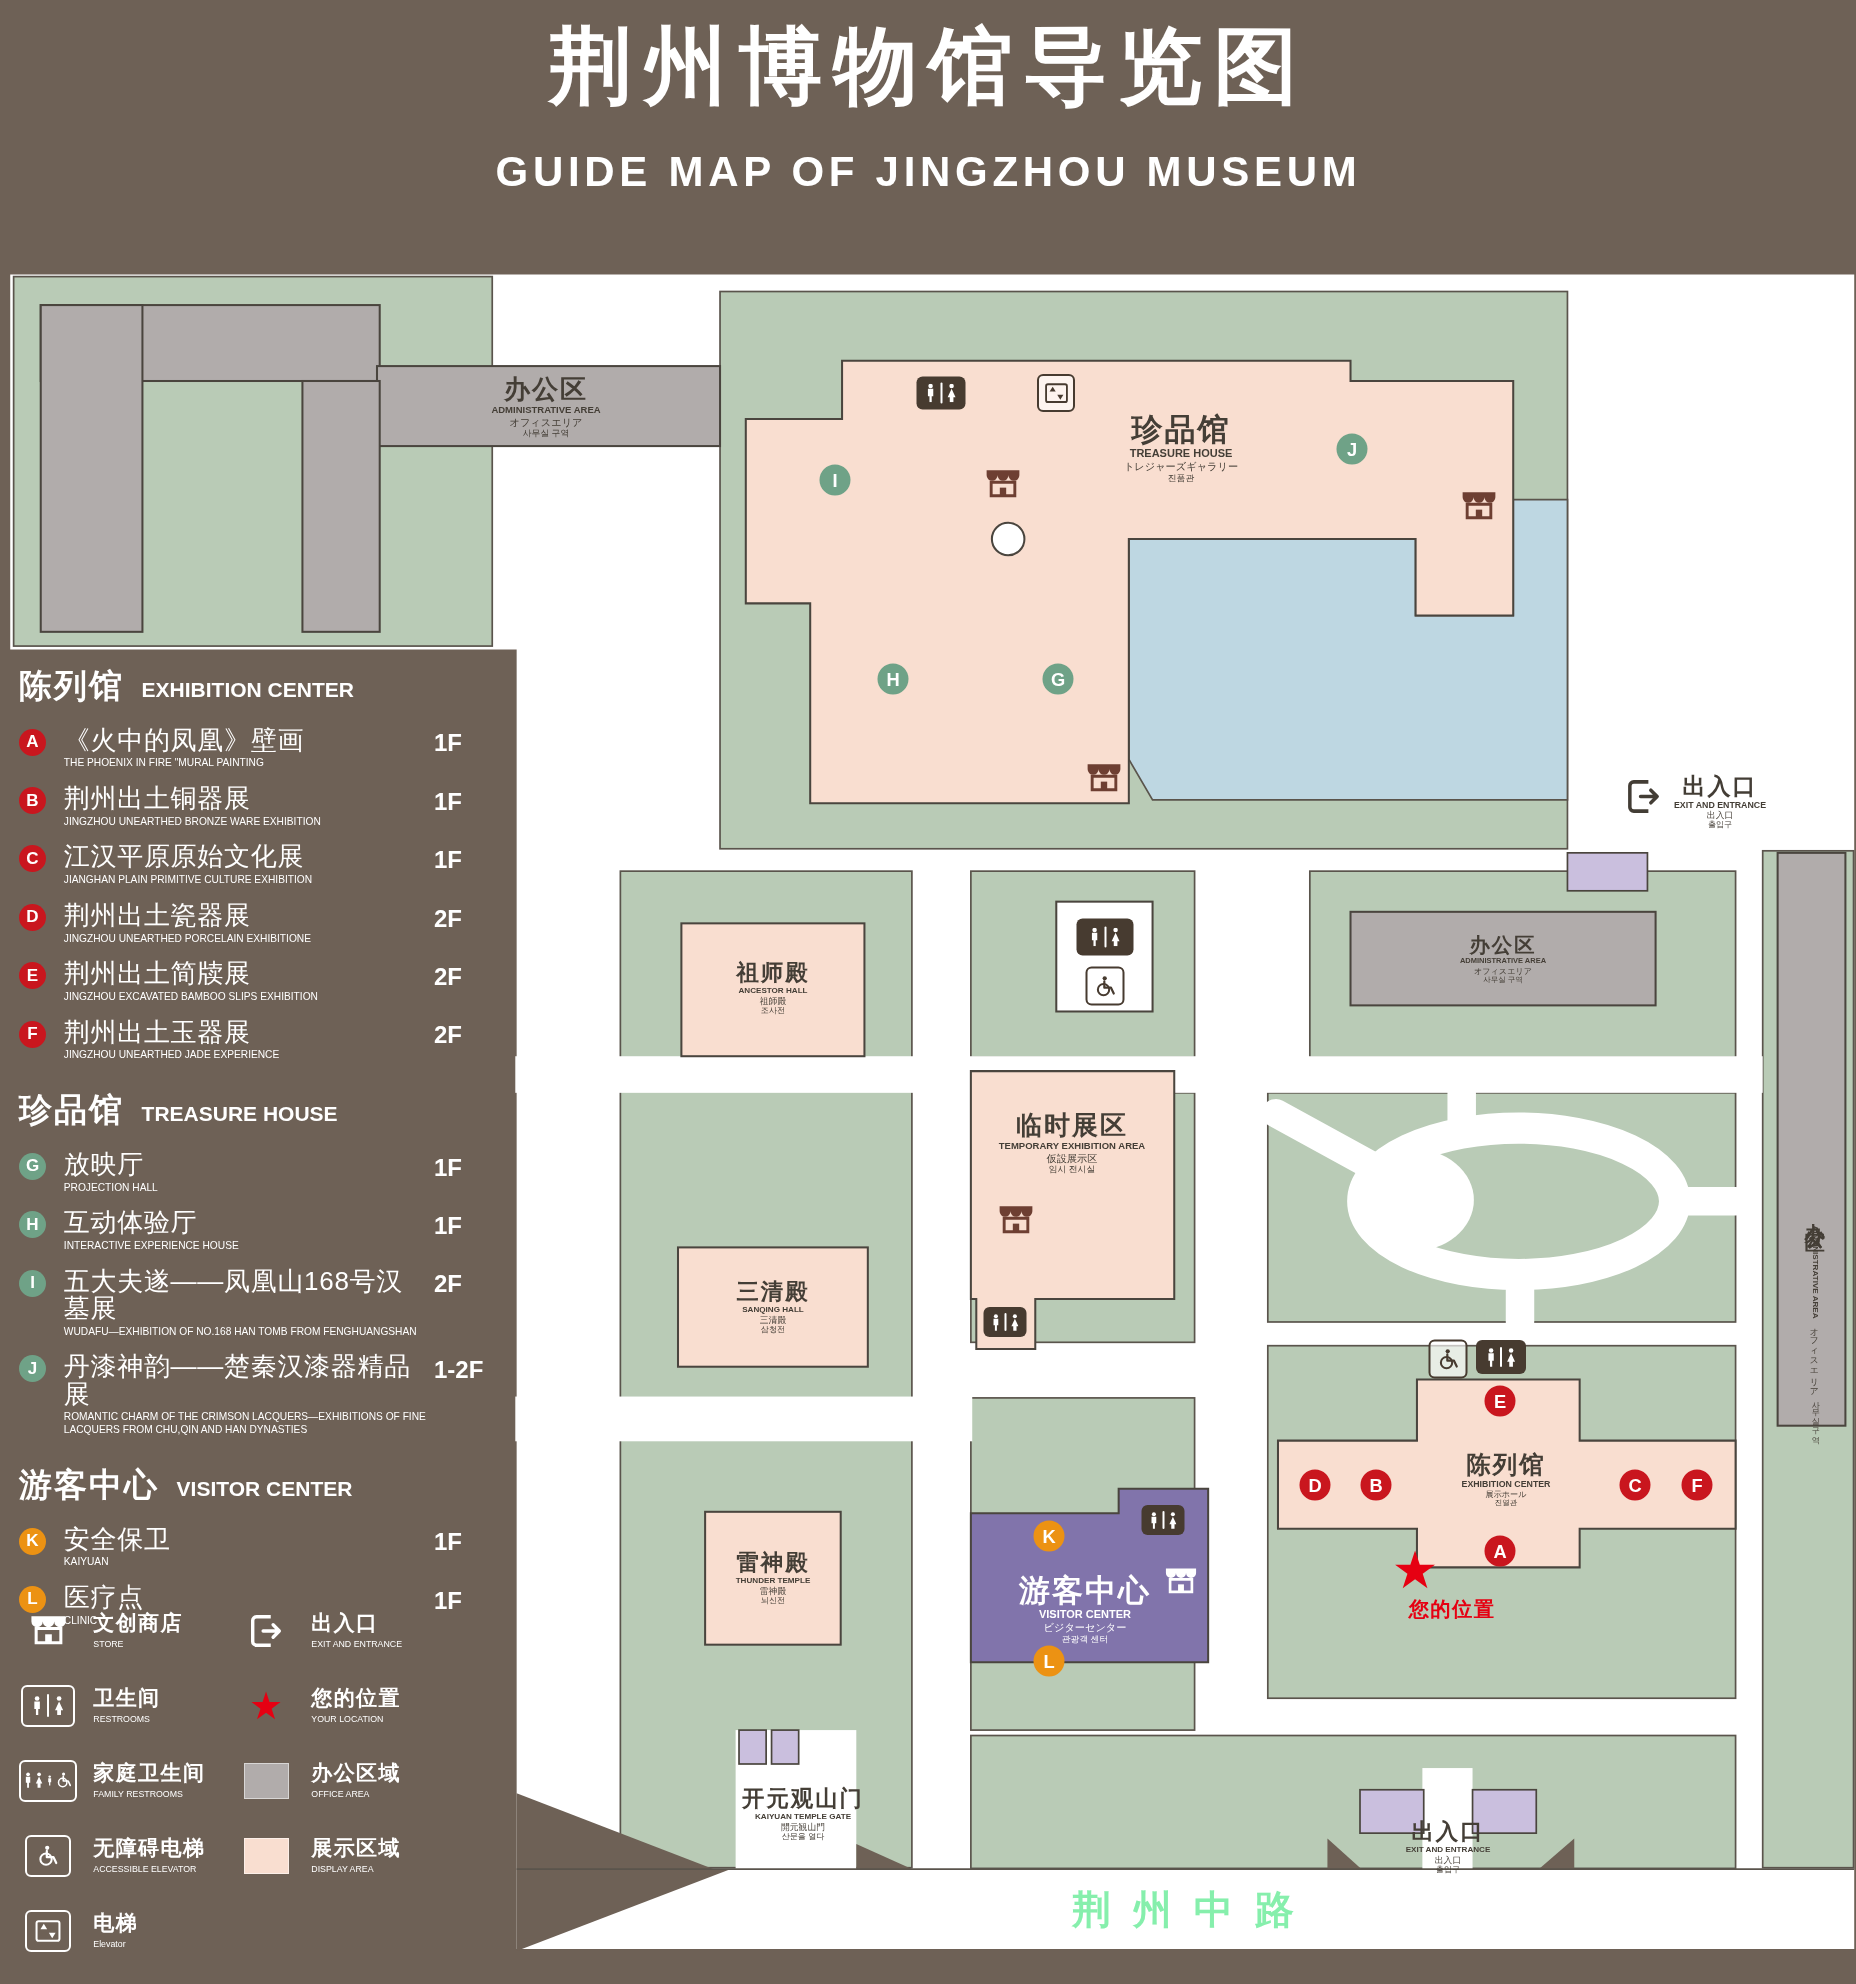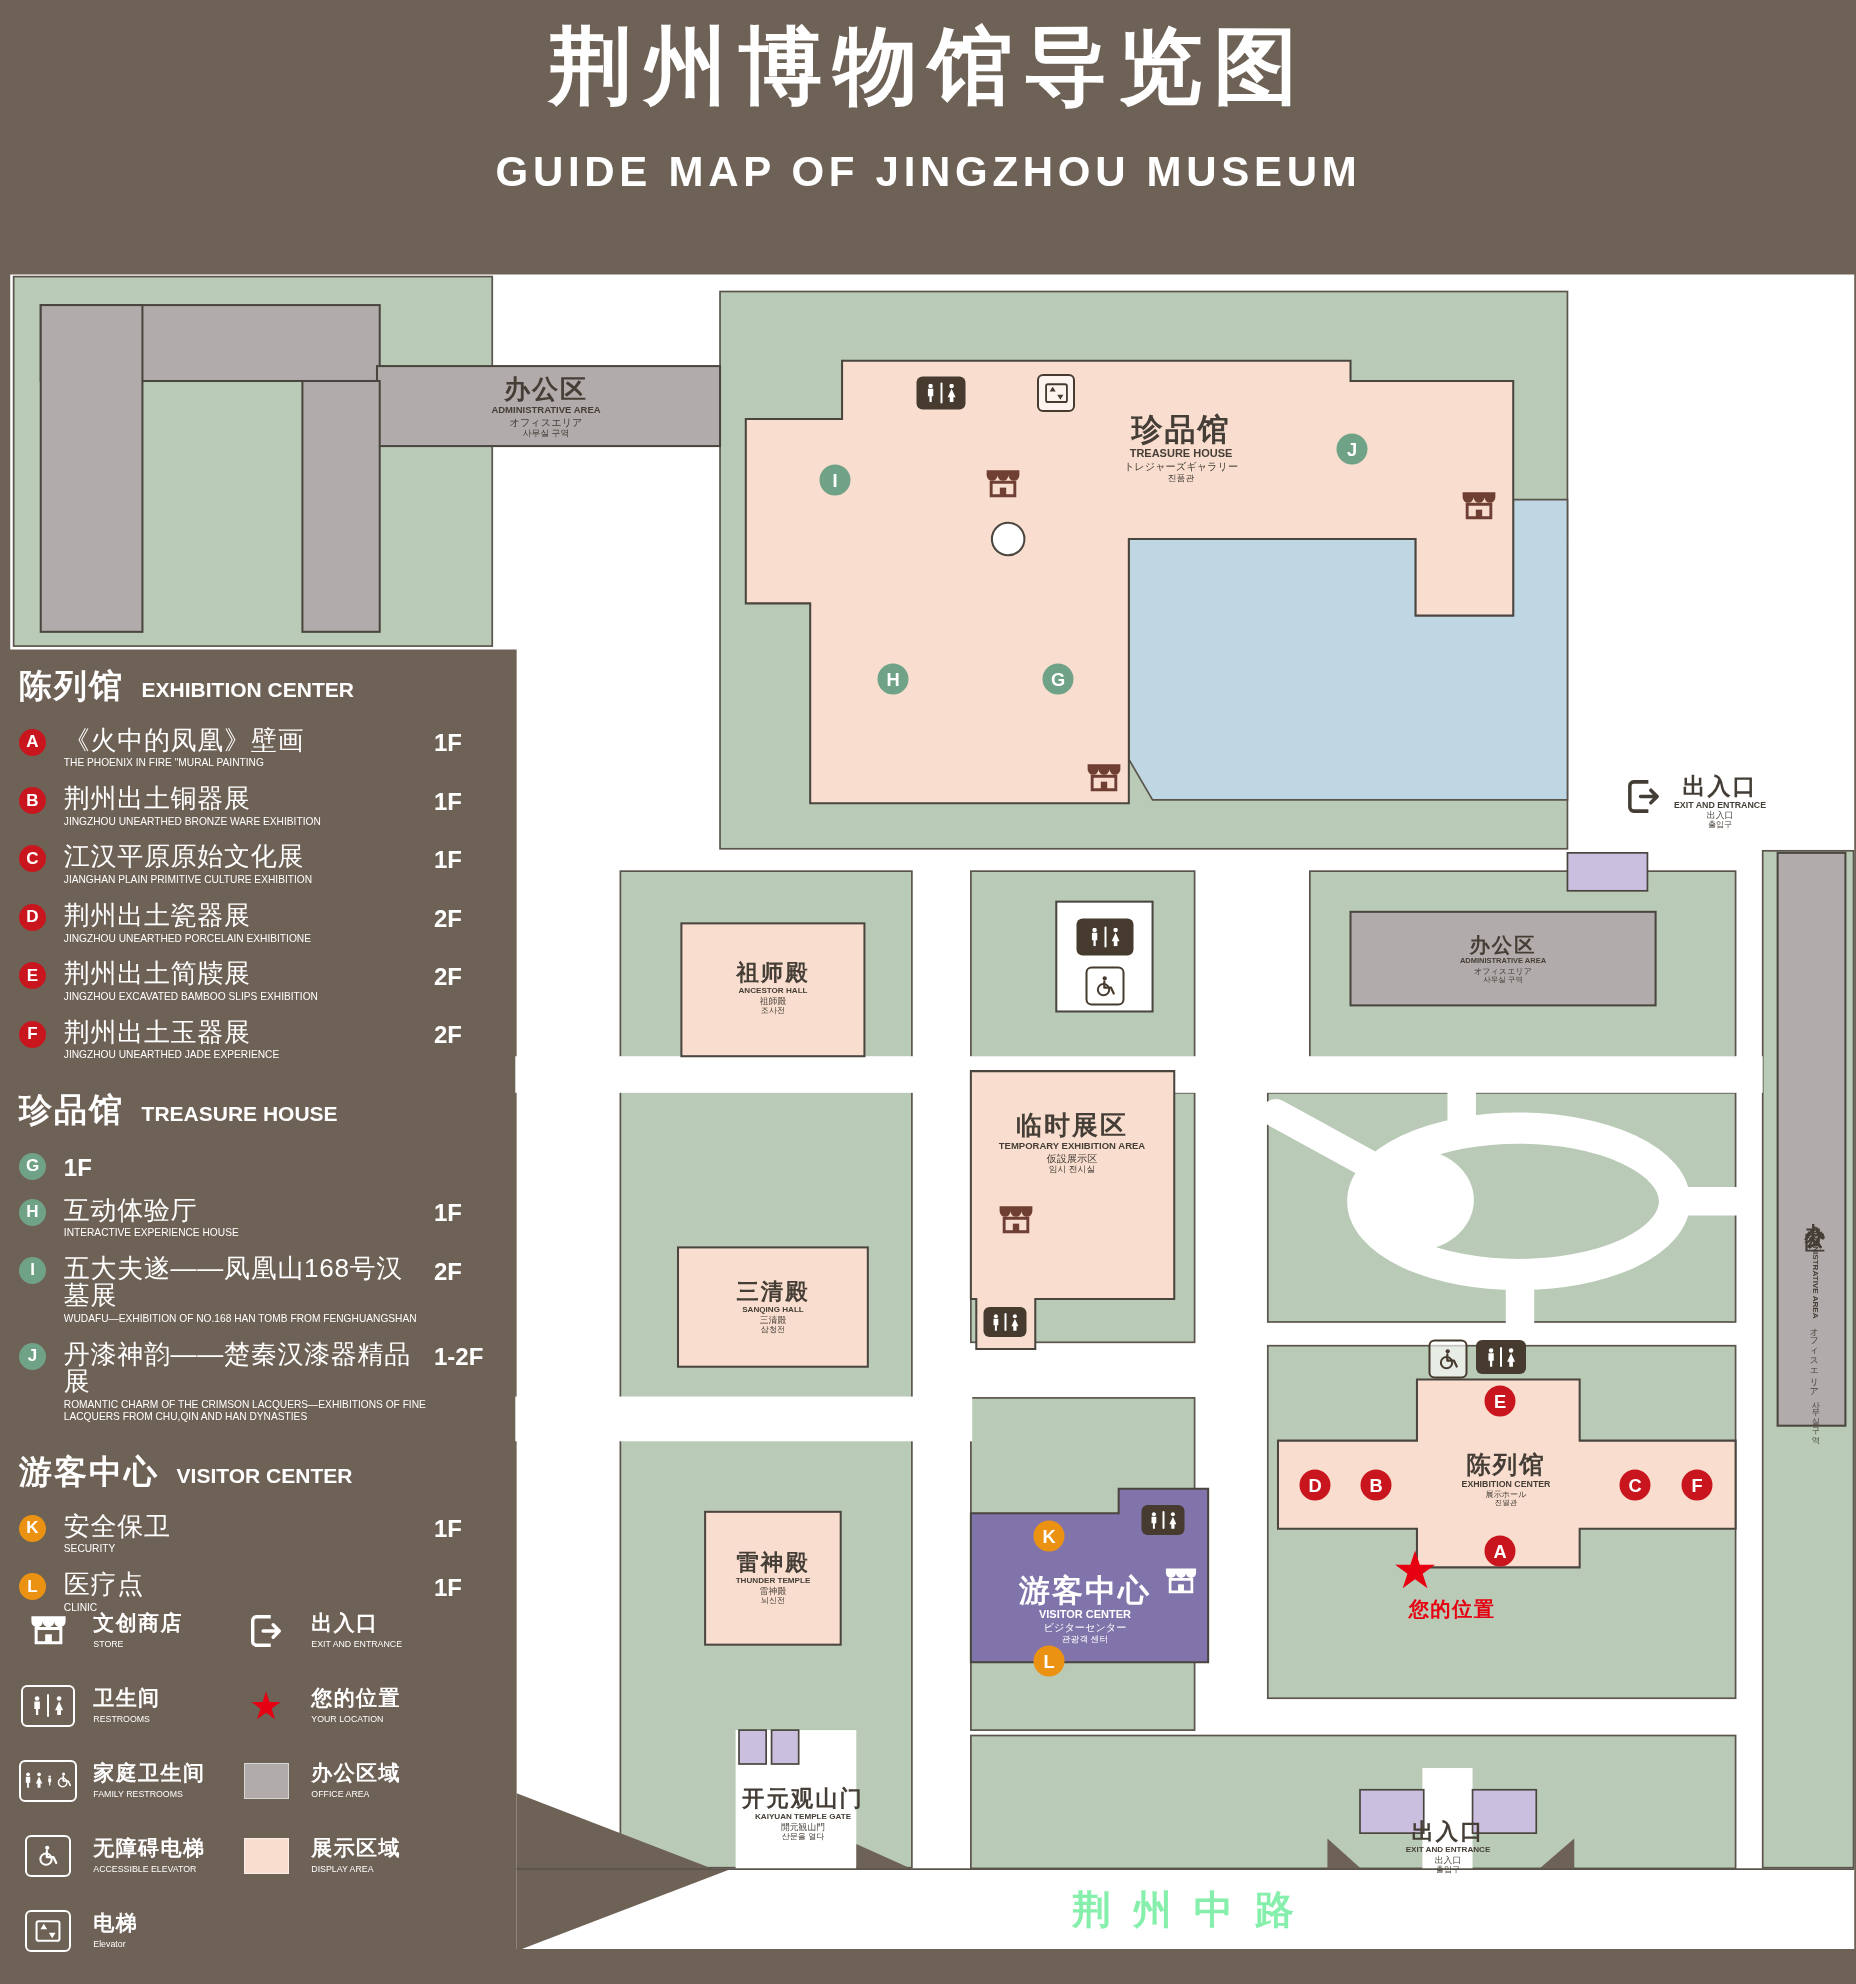--- a/index.html
+++ b/index.html
@@ -496,20 +496,24 @@
       <div class="lg-floor">2F</div>
     </div>
 
     <div class="lg-head">
       <span class="z">珍品馆</span>
       <span class="e">TREASURE HOUSE</span>
     </div>
 
     <div class="lg-item">
       <div class="lg-badge b-grn">G</div>
+      <div>
+          <div class="lg-zh">放映厅</div>
+           <div class="lg-en">PROJECTION HALL</div>
+        </div>
       <div class="lg-floor">1F</div>
     </div>
     <div class="lg-item">
       <div class="lg-badge b-grn">H</div>
       <div>
           <div class="lg-zh">互动体验厅</div>
            <div class="lg-en">INTERACTIVE EXPERIENCE HOUSE</div>
         </div>
       <div class="lg-floor">1F</div>
     </div>
@@ -532,21 +536,21 @@
 
     <div class="lg-head">
       <span class="z">游客中心</span>
       <span class="e">VISITOR CENTER</span>
     </div>
 
     <div class="lg-item">
       <div class="lg-badge b-org">K</div>
       <div>
           <div class="lg-zh">安全保卫</div>
-           <div class="lg-en">SECURITY</div>
+           <div class="lg-en">KAIYUAN</div>
         </div>
       <div class="lg-floor">1F</div>
     </div>
     <div class="lg-item">
       <div class="lg-badge b-org">L</div>
       <div>
           <div class="lg-zh">医疗点</div>
            <div class="lg-en">CLINIC</div>
         </div>
       <div class="lg-floor">1F</div>

